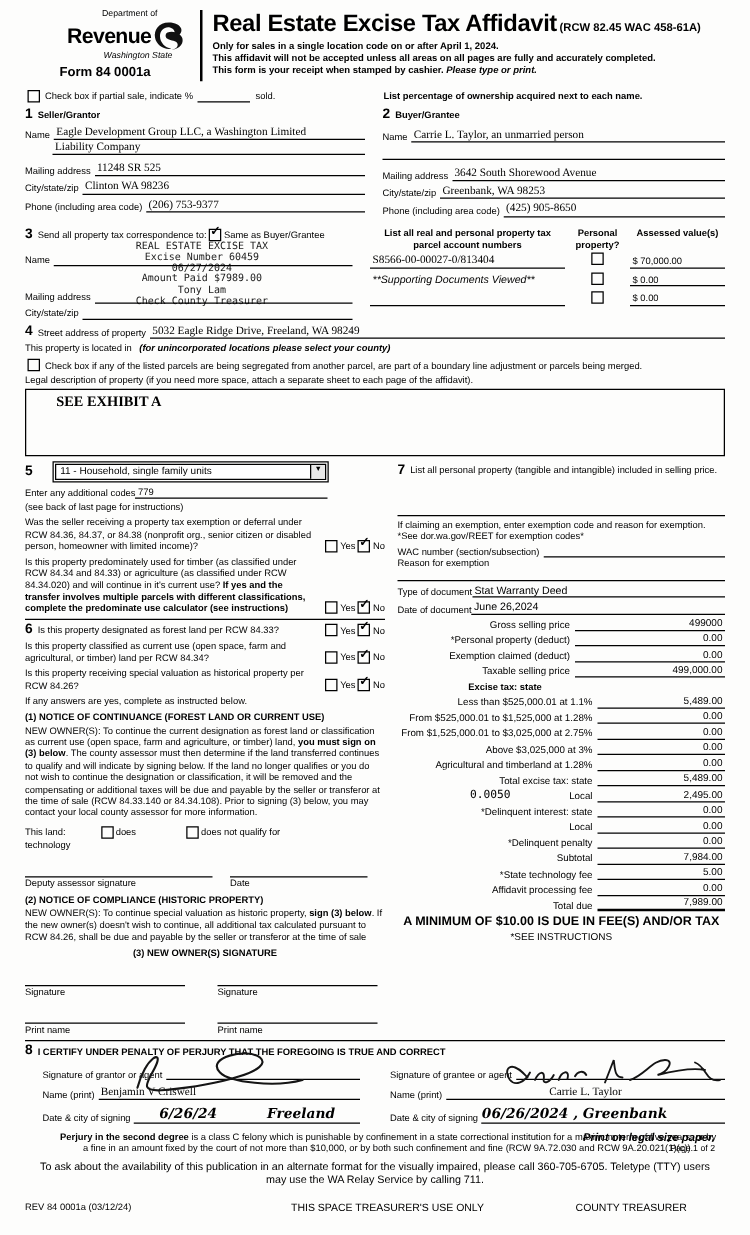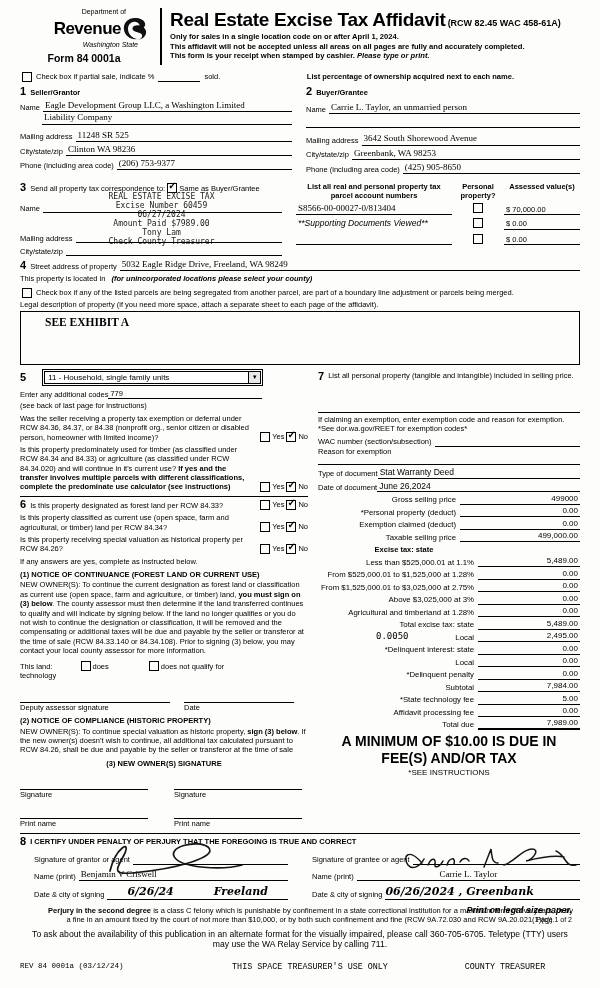--- a/index.html
+++ b/index.html
@@ -440,21 +440,21 @@
         </div>
       <div class="taxrow">
           <span class="tl" style="flex:1;">Affidavit processing fee</span>
           <span class="tf" style="flex:none;width:100px;">0.00</span>
         </div>
       <div class="taxrow">
           <span class="tl" style="flex:1;">Total due</span>
           <span class="tf" style="flex:none;width:100px;border-bottom-width:2px;">7,989.00</span>
         </div>
 
-      <div class="b center" style="margin-top:3px;font-size:14px;">A MINIMUM OF $10.00 IS DUE IN FEE(S) AND/OR TAX</div>
+      <div class="b center" style="margin-top:3px;font-size:10px;">A MINIMUM OF $10.00 IS DUE IN FEE(S) AND/OR TAX</div>
       <div class="center" style="font-size:8px;">*SEE INSTRUCTIONS</div>
     </div>
   </div>
 
   <div class="hr" style="margin-top:4px;"></div>
 
   <div style="position:relative;">
     <div class="row">
       <span class="secnum">8</span>
       <span class="b">I CERTIFY UNDER PENALTY OF PERJURY THAT THE FOREGOING IS TRUE AND CORRECT</span>
@@ -500,21 +500,21 @@
         </div>
       </div>
     </div>
   </div>
 
   <div class="center" style="margin-top:6px;padding:0 4px;margin-left:21px;">
     <span class="b">Perjury in the second degree</span><span> is a class C felony which is punishable by confinement in a state correctional institution for a maximum term of five years, or by a fine in an amount fixed by the court of not more than $10,000, or by both such confinement and fine (RCW 9A.72.030 and RCW 9A.20.021(1)(c)).</span>
   </div>
   <div class="center" style="margin-top:4px;font-size:8.6px;padding:0 10px;">To ask about the availability of this publication in an alternate format for the visually impaired, please call 360-705-6705. Teletype (TTY) users may use the WA Relay Service by calling 711.</div>
 
-  <div style="display:flex;margin-top:12px;align-items:flex-start;font-family:Liberation Mono, monospace;">
+  <div style="display:flex;margin-top:12px;align-items:flex-start;">
     <div style="width:170px;">REV 84 0001a (03/12/24)</div>
     <div style="flex:1;text-align:center;font-size:8.4px;">THIS SPACE TREASURER'S USE ONLY</div>
     <div style="width:150px;text-align:center;font-size:8.4px;">COUNTY TREASURER</div>
   </div>
 
   <div style="position:absolute;right:28px;top:905px;text-align:right;">
     <div class="b i" style="font-size:9px;">Print on legal size paper.</div>
     <div style="font-size:7px;">Page 1 of 2</div>
   </div>
 

